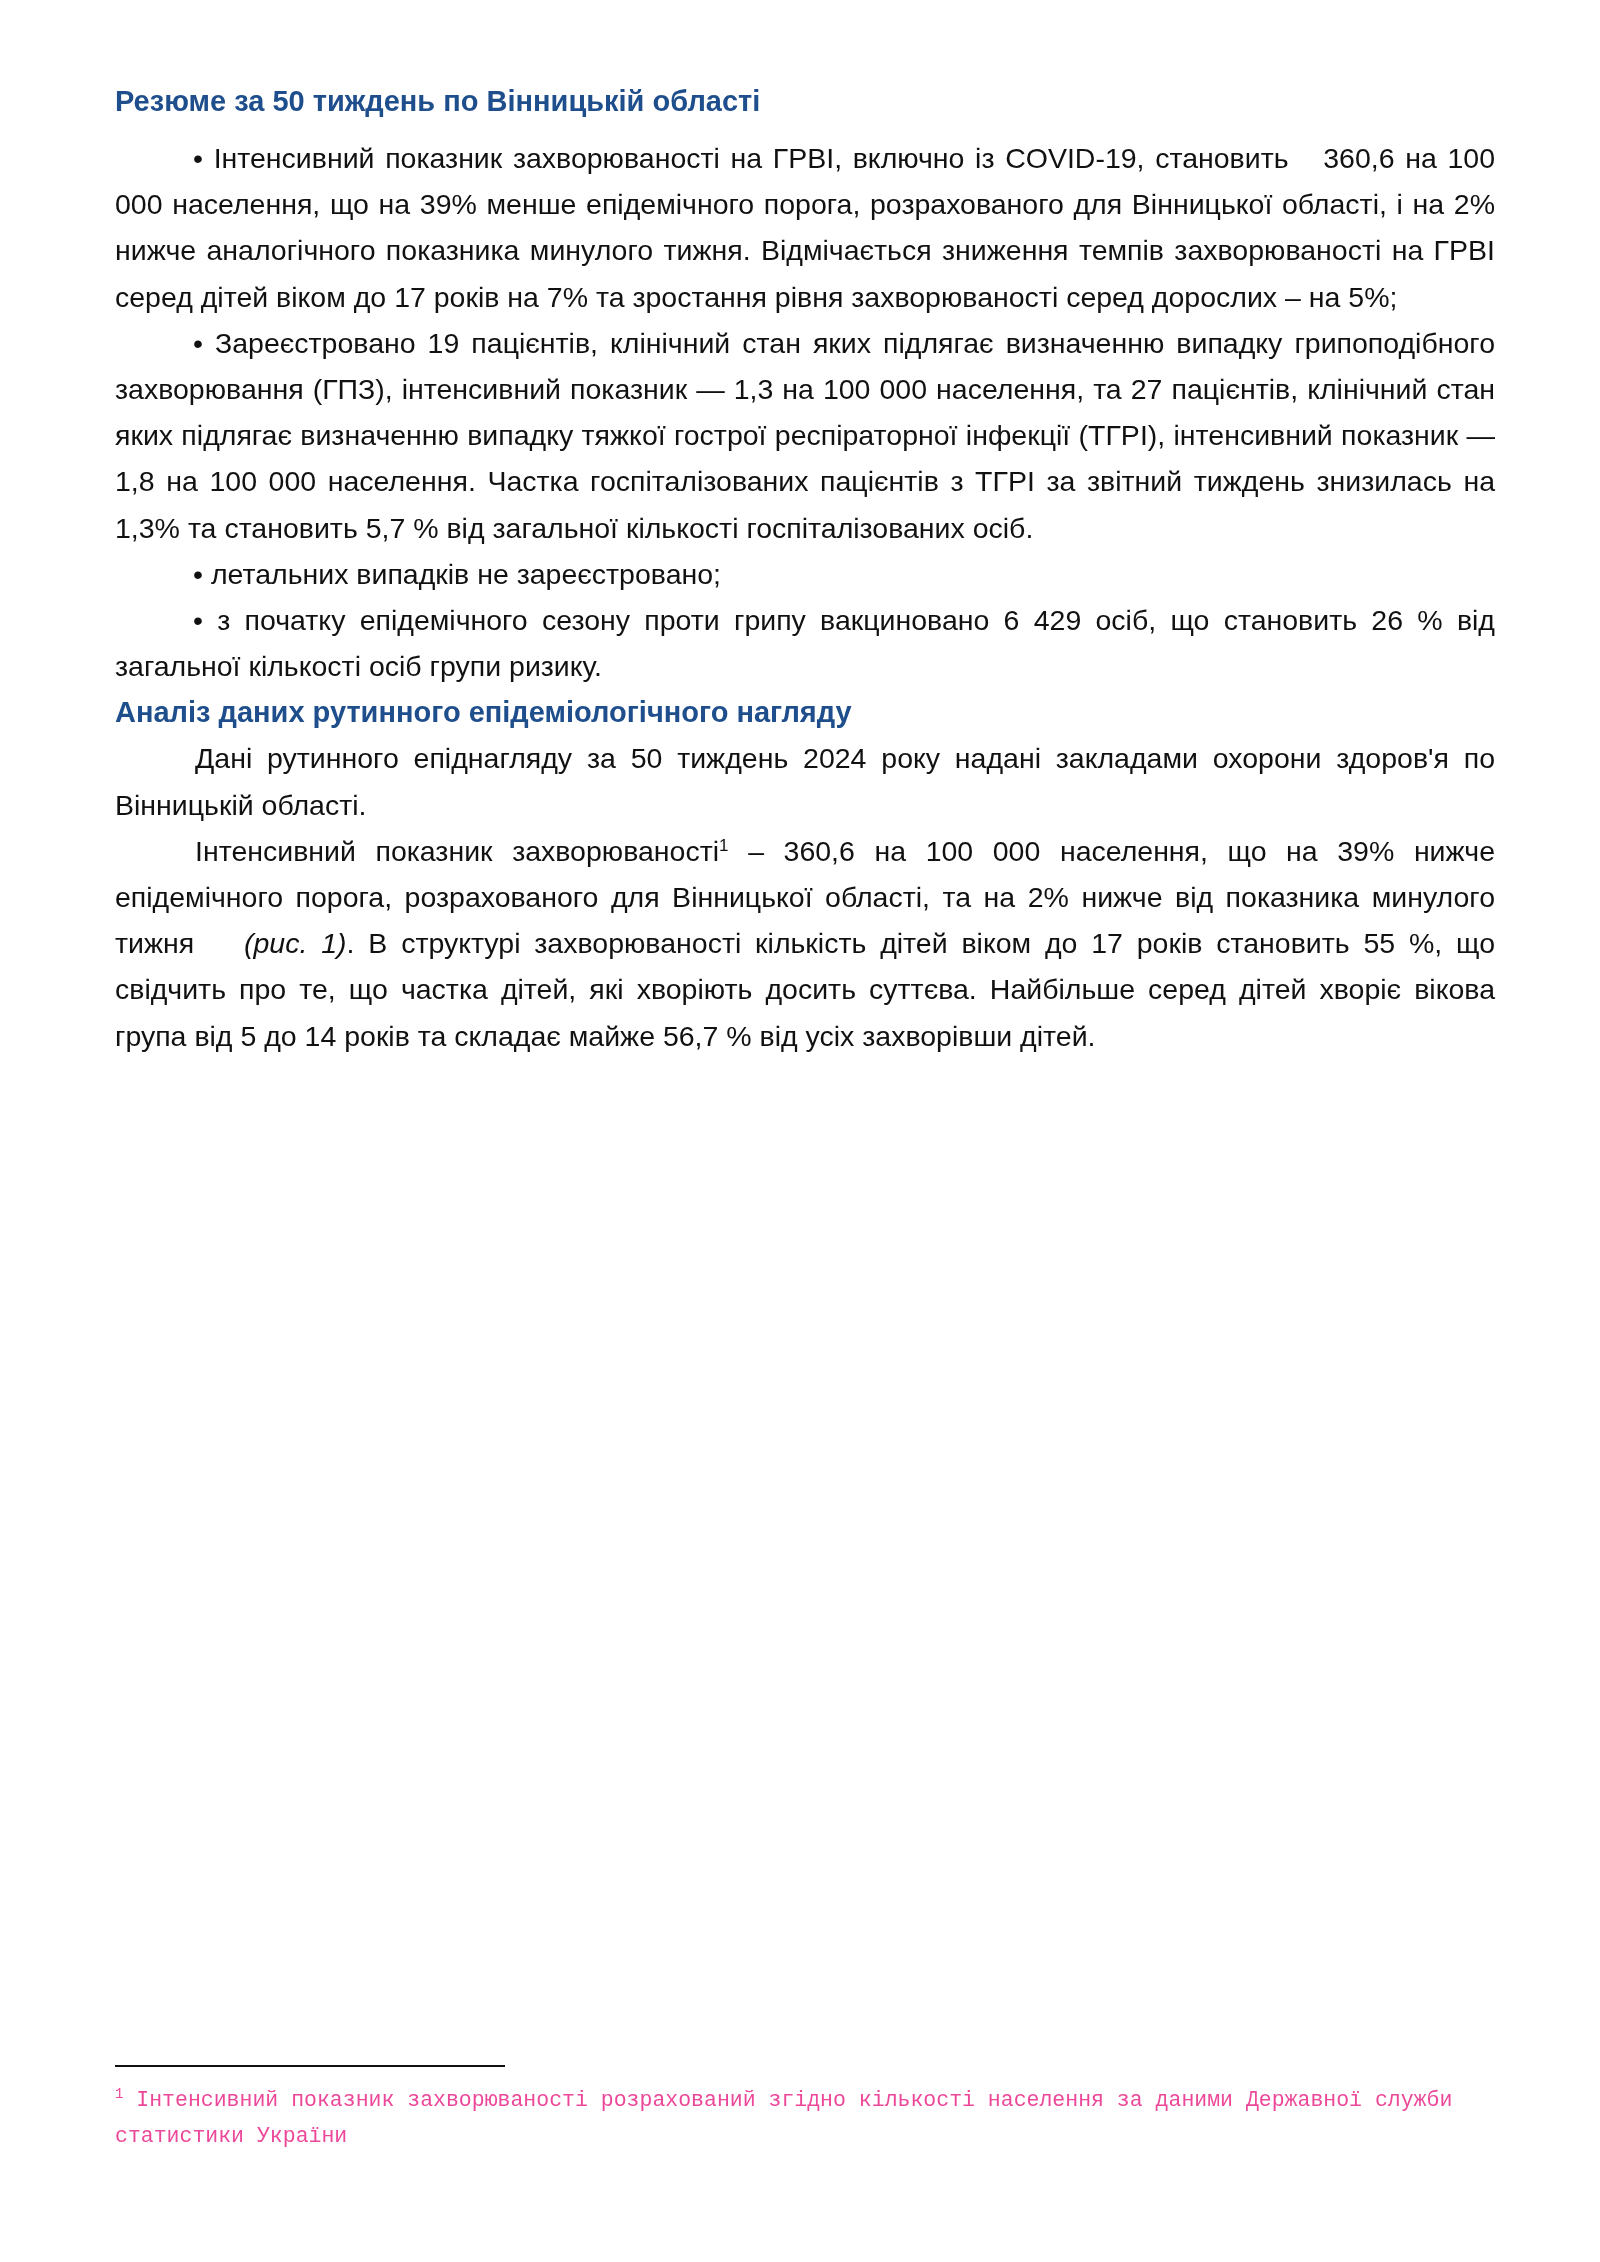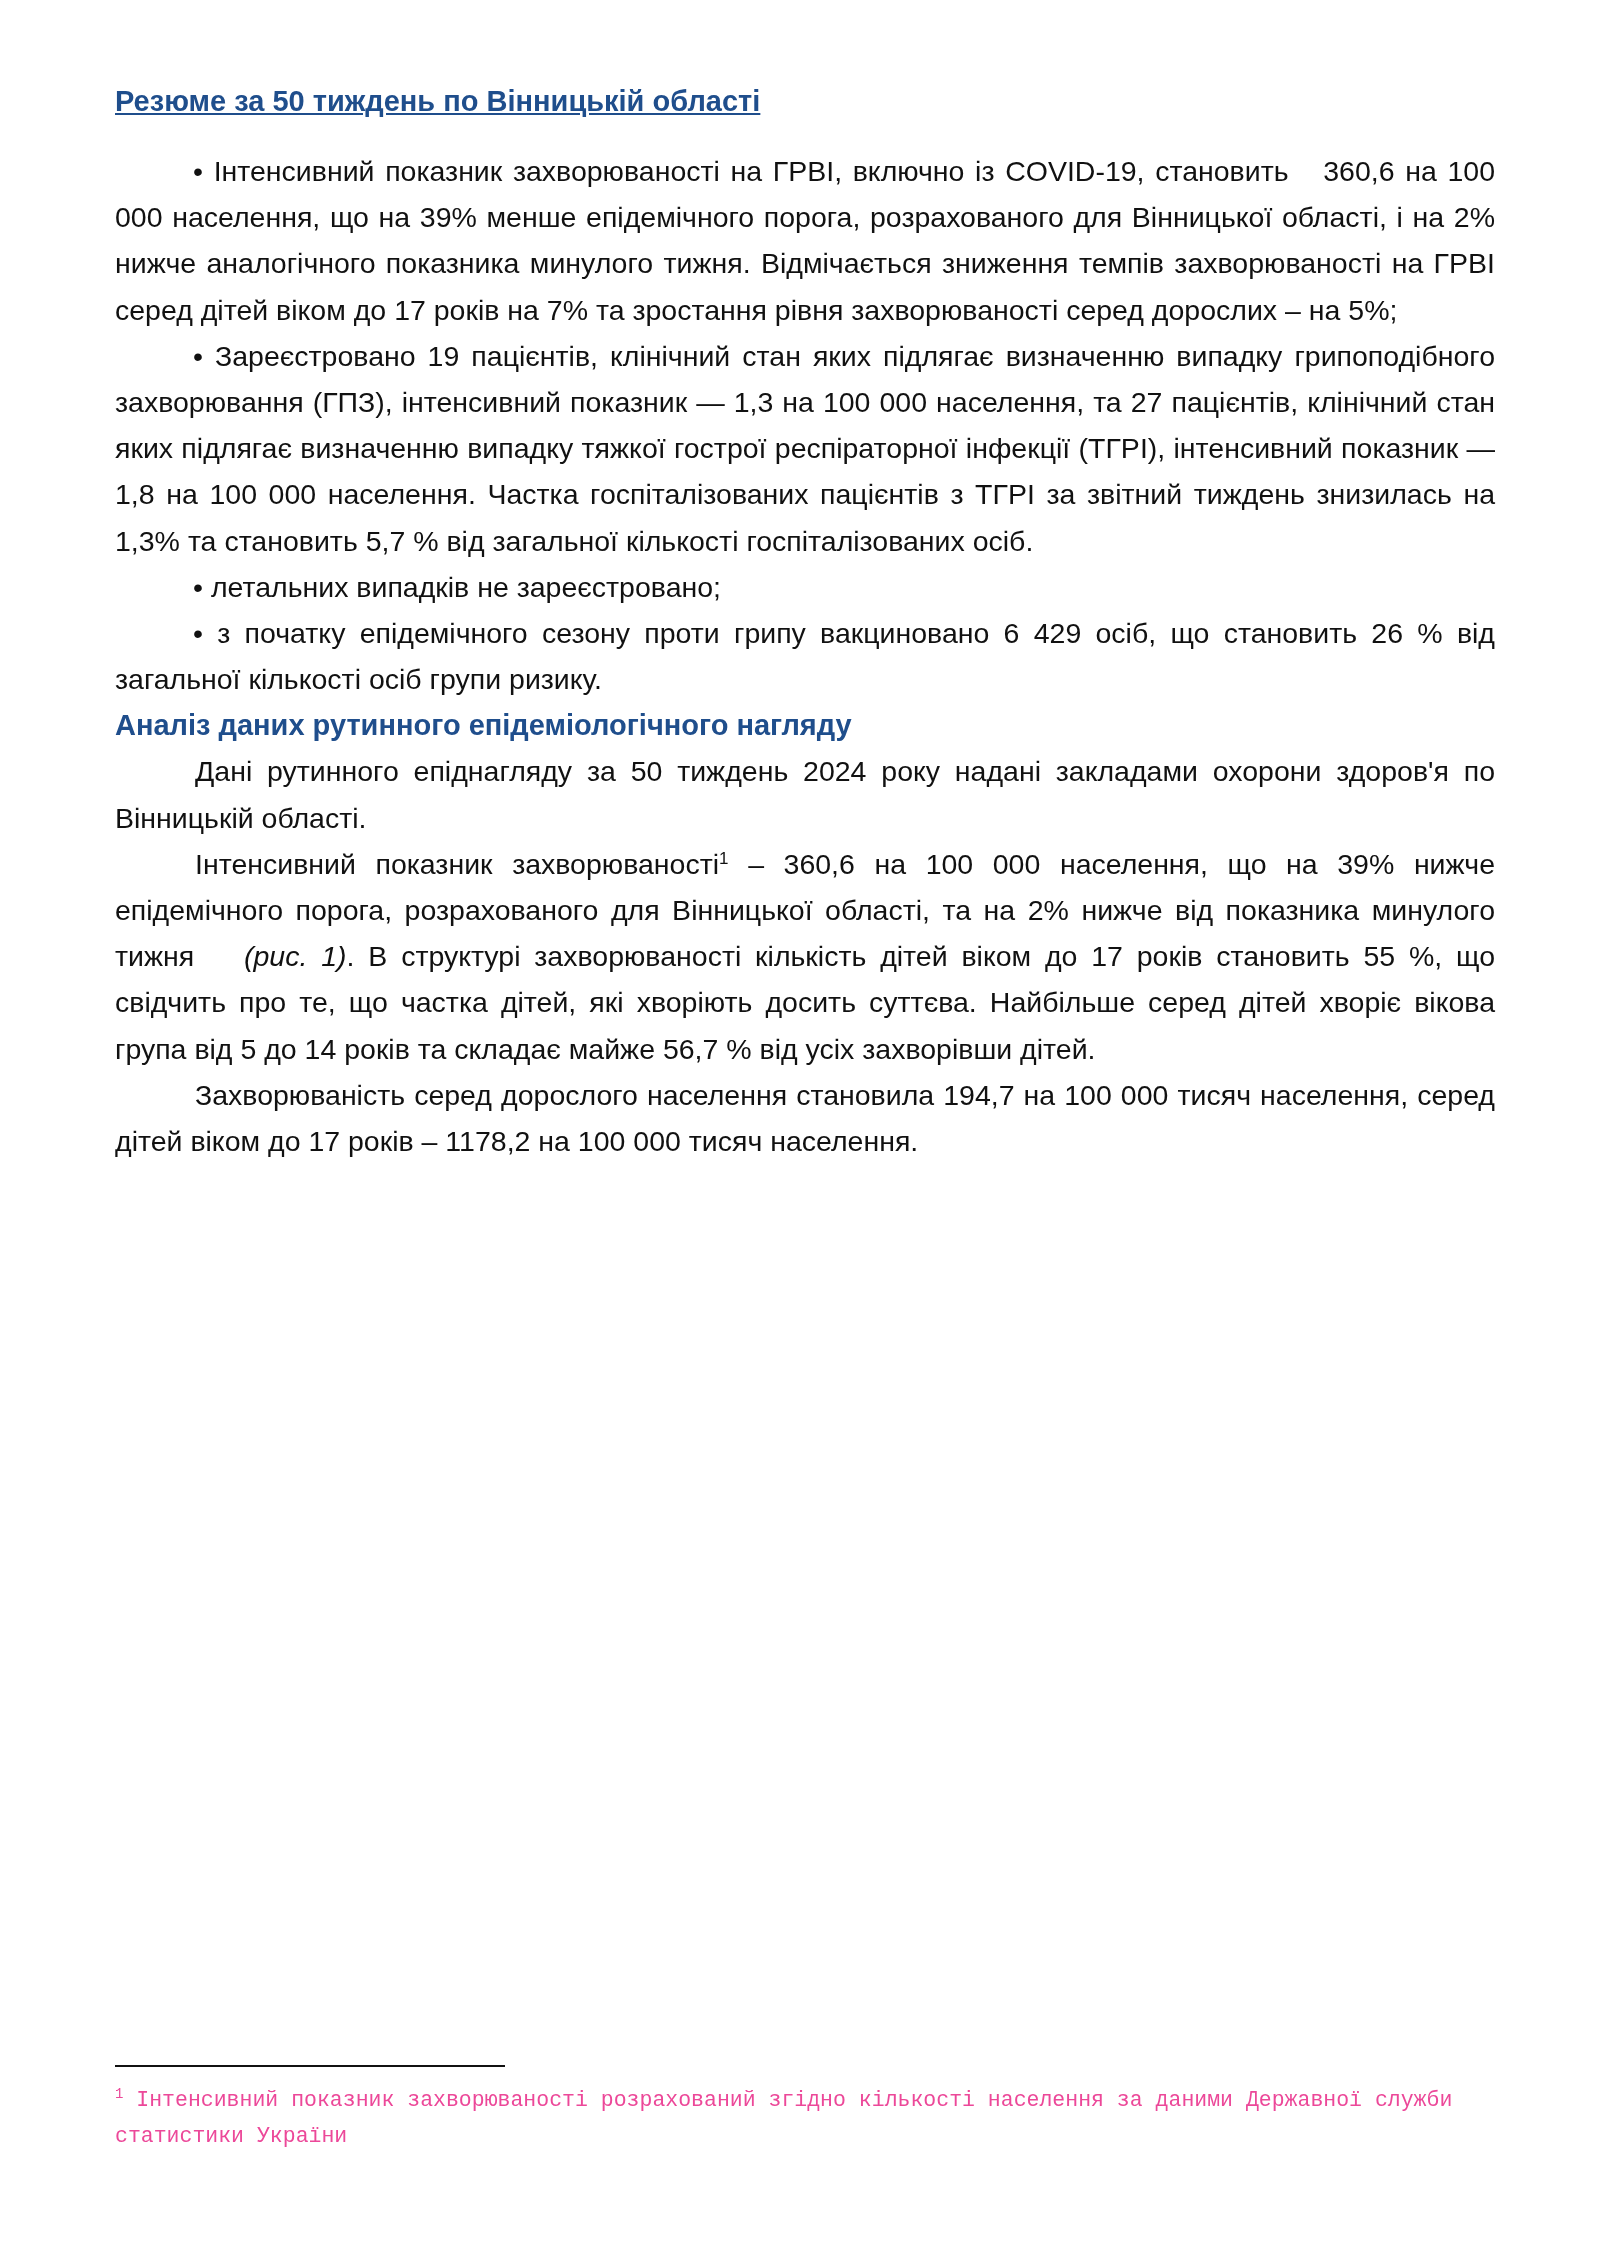--- a/index.html
+++ b/index.html
@@ -6,21 +6,21 @@
   body { width: 1600px; height: 2262px; position: relative; overflow: hidden; }
   .page {
     position: absolute; left: 115px; top: 78px; width: 1380px;
     font-family: "Liberation Sans", sans-serif; color: #111111;
     font-size: 28.5px; line-height: 46.2px;
   }
   h2 {
     margin: 0; font-size: 29px; font-weight: bold; color: #1f4e8c;
     line-height: 46px;
   }
-  h2.first { margin-bottom: 24px; text-decoration: underline; }
+  h2.first { margin-bottom: 11px; }
   p { margin: 0; text-align: justify; text-indent: 80px; }
   p.bullet { text-indent: 78px; }
   .b { font-weight: normal; margin-left: 24px; }
   .i { font-style: italic; margin-left: 36px; }
   sup { font-size: 17px; line-height: 0; vertical-align: super; }
   .footnote-rule {
     position: absolute; left: 115px; top: 2065px; width: 390px; height: 0;
     border-top: 2px solid #111;
   }
   .footnote {
@@ -47,18 +47,17 @@
 
   <p class="bullet">• з початку епідемічного сезону проти грипу вакциновано 6 429 осіб, що становить 26 % від загальної кількості осіб групи ризику.</p>
 
   <h2>Аналіз даних рутинного епідеміологічного нагляду</h2>
 
   <p>Дані рутинного епіднагляду за 50 тиждень 2024 року надані закладами охорони здоров'я по Вінницькій області.</p>
 
 
   <p><span>Інтенсивний показник захворюваності</span><sup>1</sup><span> – 360,6 на 100 000 населення, що на 39% нижче епідемічного порога, розрахованого для Вінницької області, та на 2% нижче від показника минулого тижня </span><span class="i">(рис. 1)</span><span>. В структурі захворюваності кількість дітей віком до 17 років становить 55 %, що свідчить про те, що частка дітей, які хворіють досить суттєва. Найбільше серед дітей хворіє вікова група від 5 до 14 років та складає майже 56,7 % від усіх захворівши дітей.</span></p>
 
-  <p>Захворюваність серед дорослого населення становила 194,7 на 100 000 тисяч населення, серед дітей віком до 17 років – 1178,2 на 100 000 тисяч населення.</p>
 
 </div>
 
 <div class="footnote-rule"></div>
 <div class="footnote"><sup>1</sup><span> Інтенсивний показник захворюваності розрахований згідно кількості населення за даними Державної служби статистики України</span></div>
 
 </body></html>

